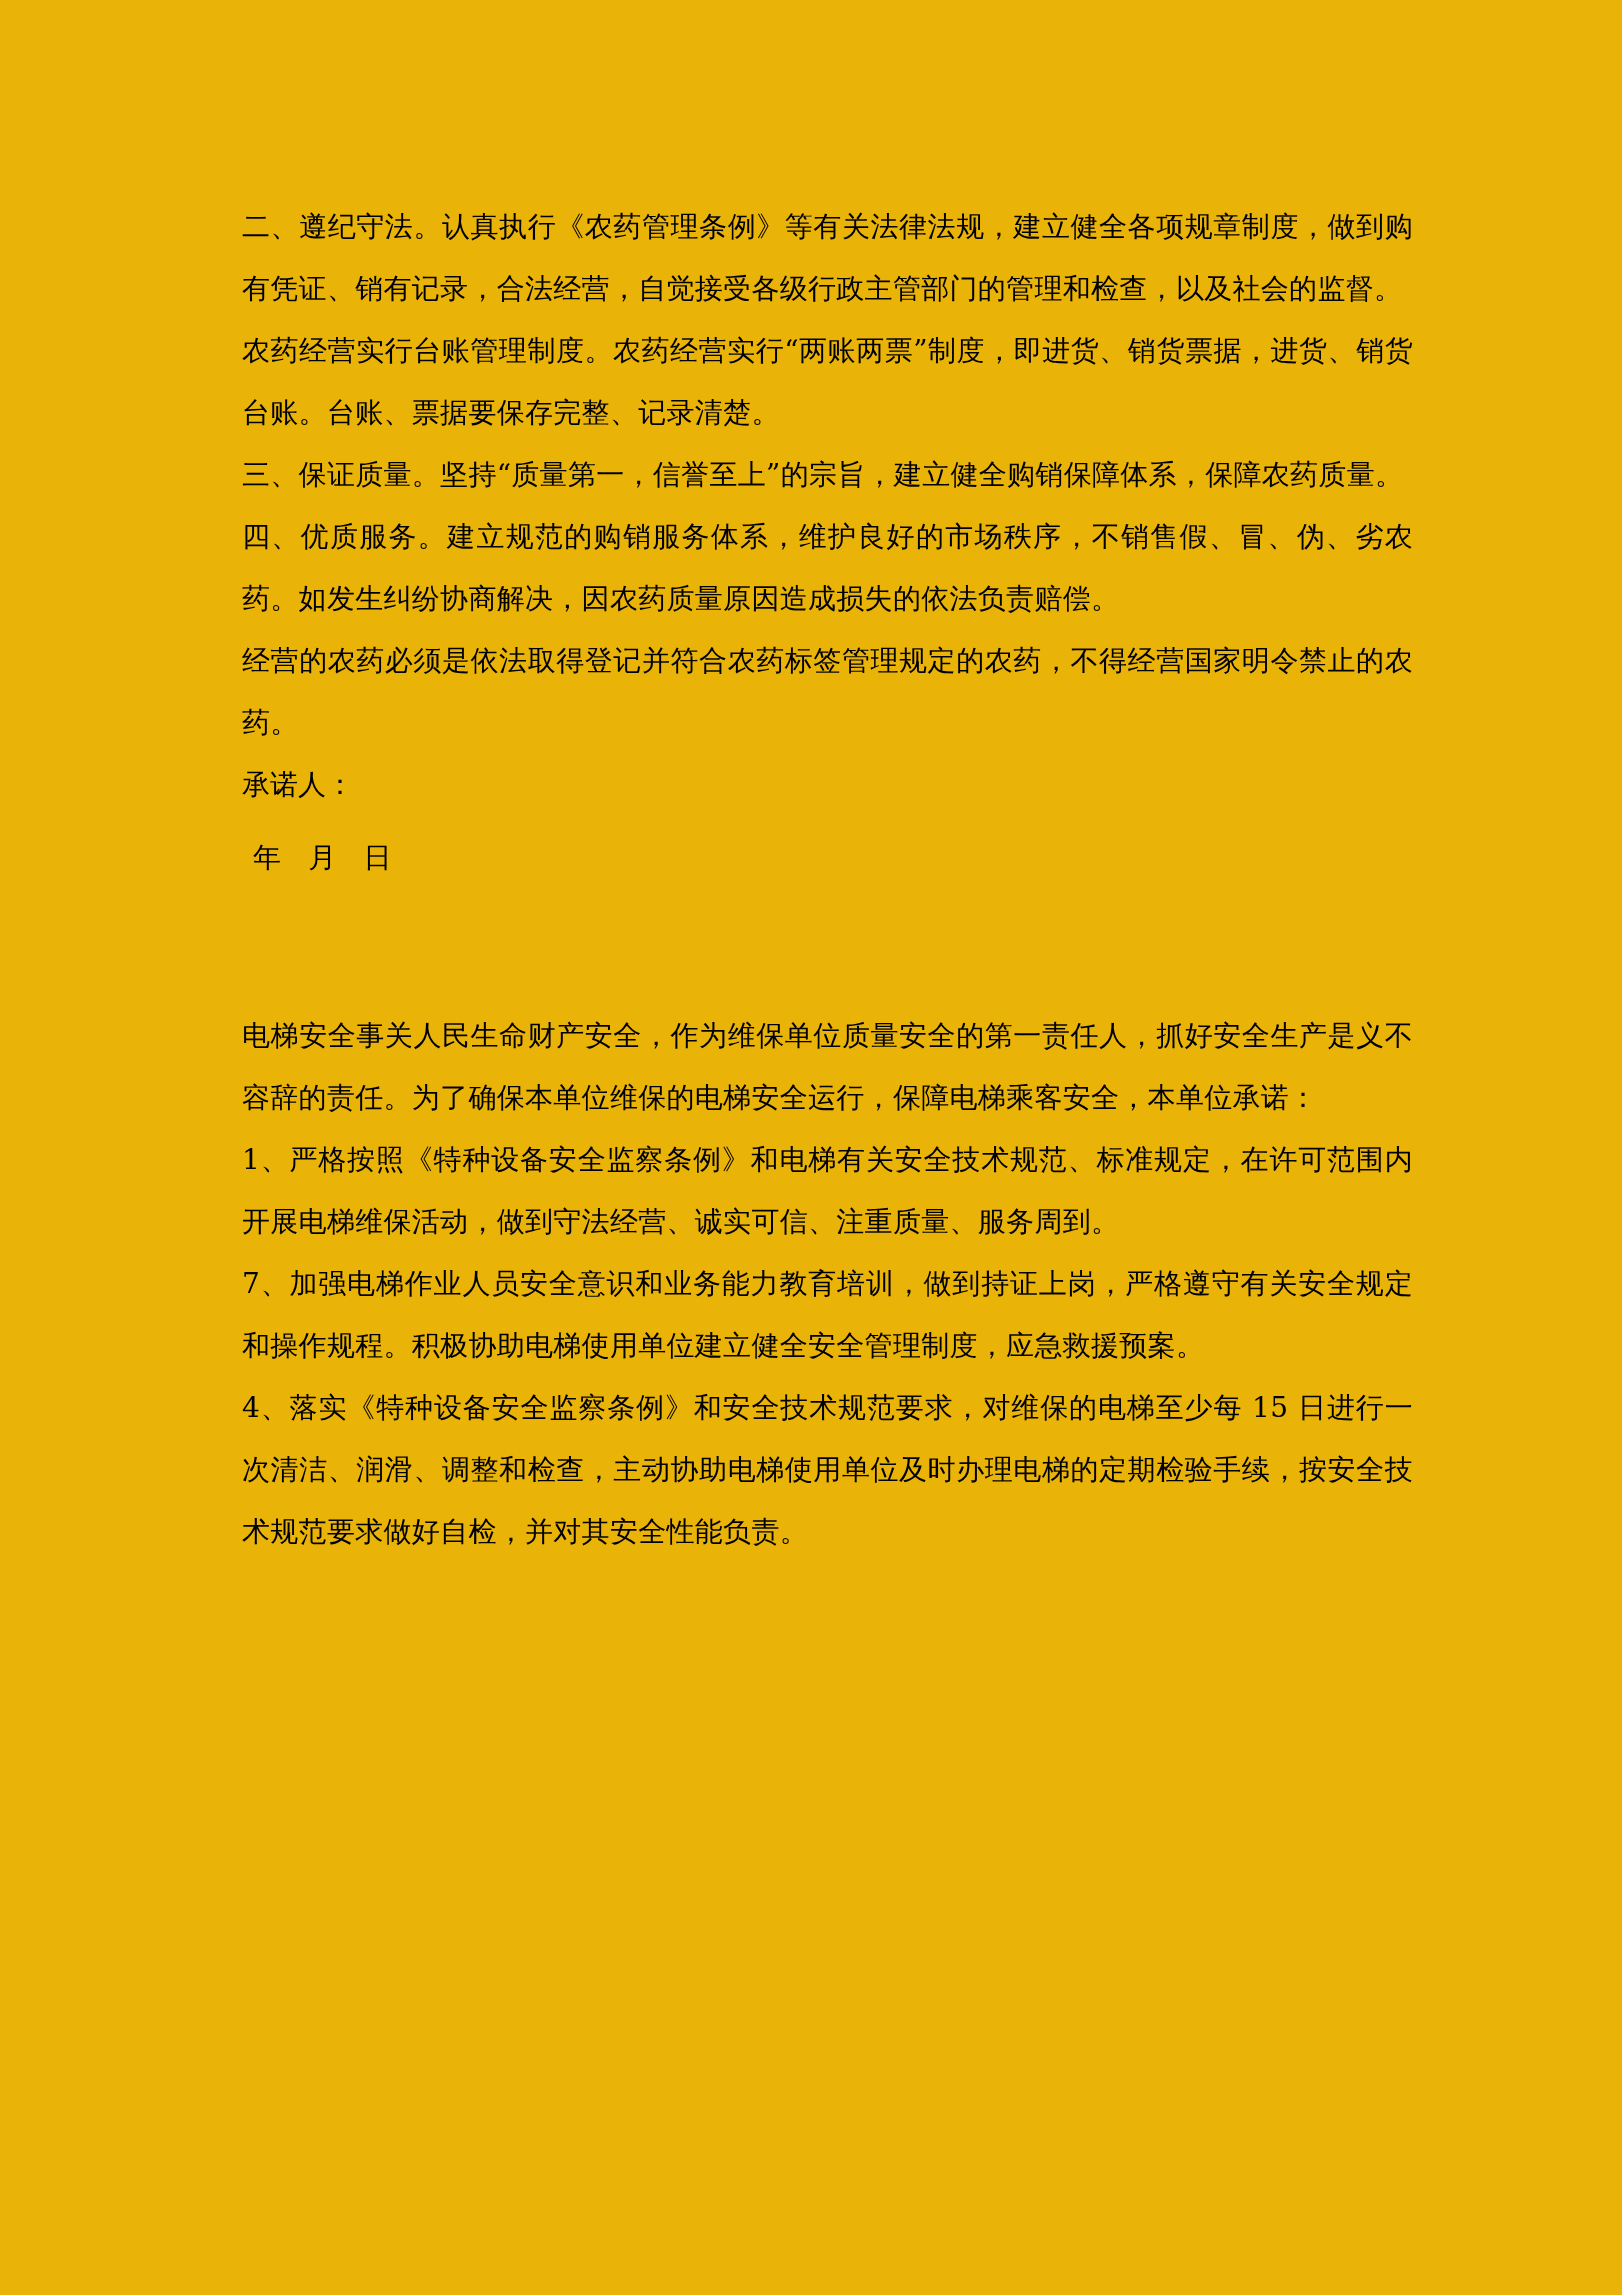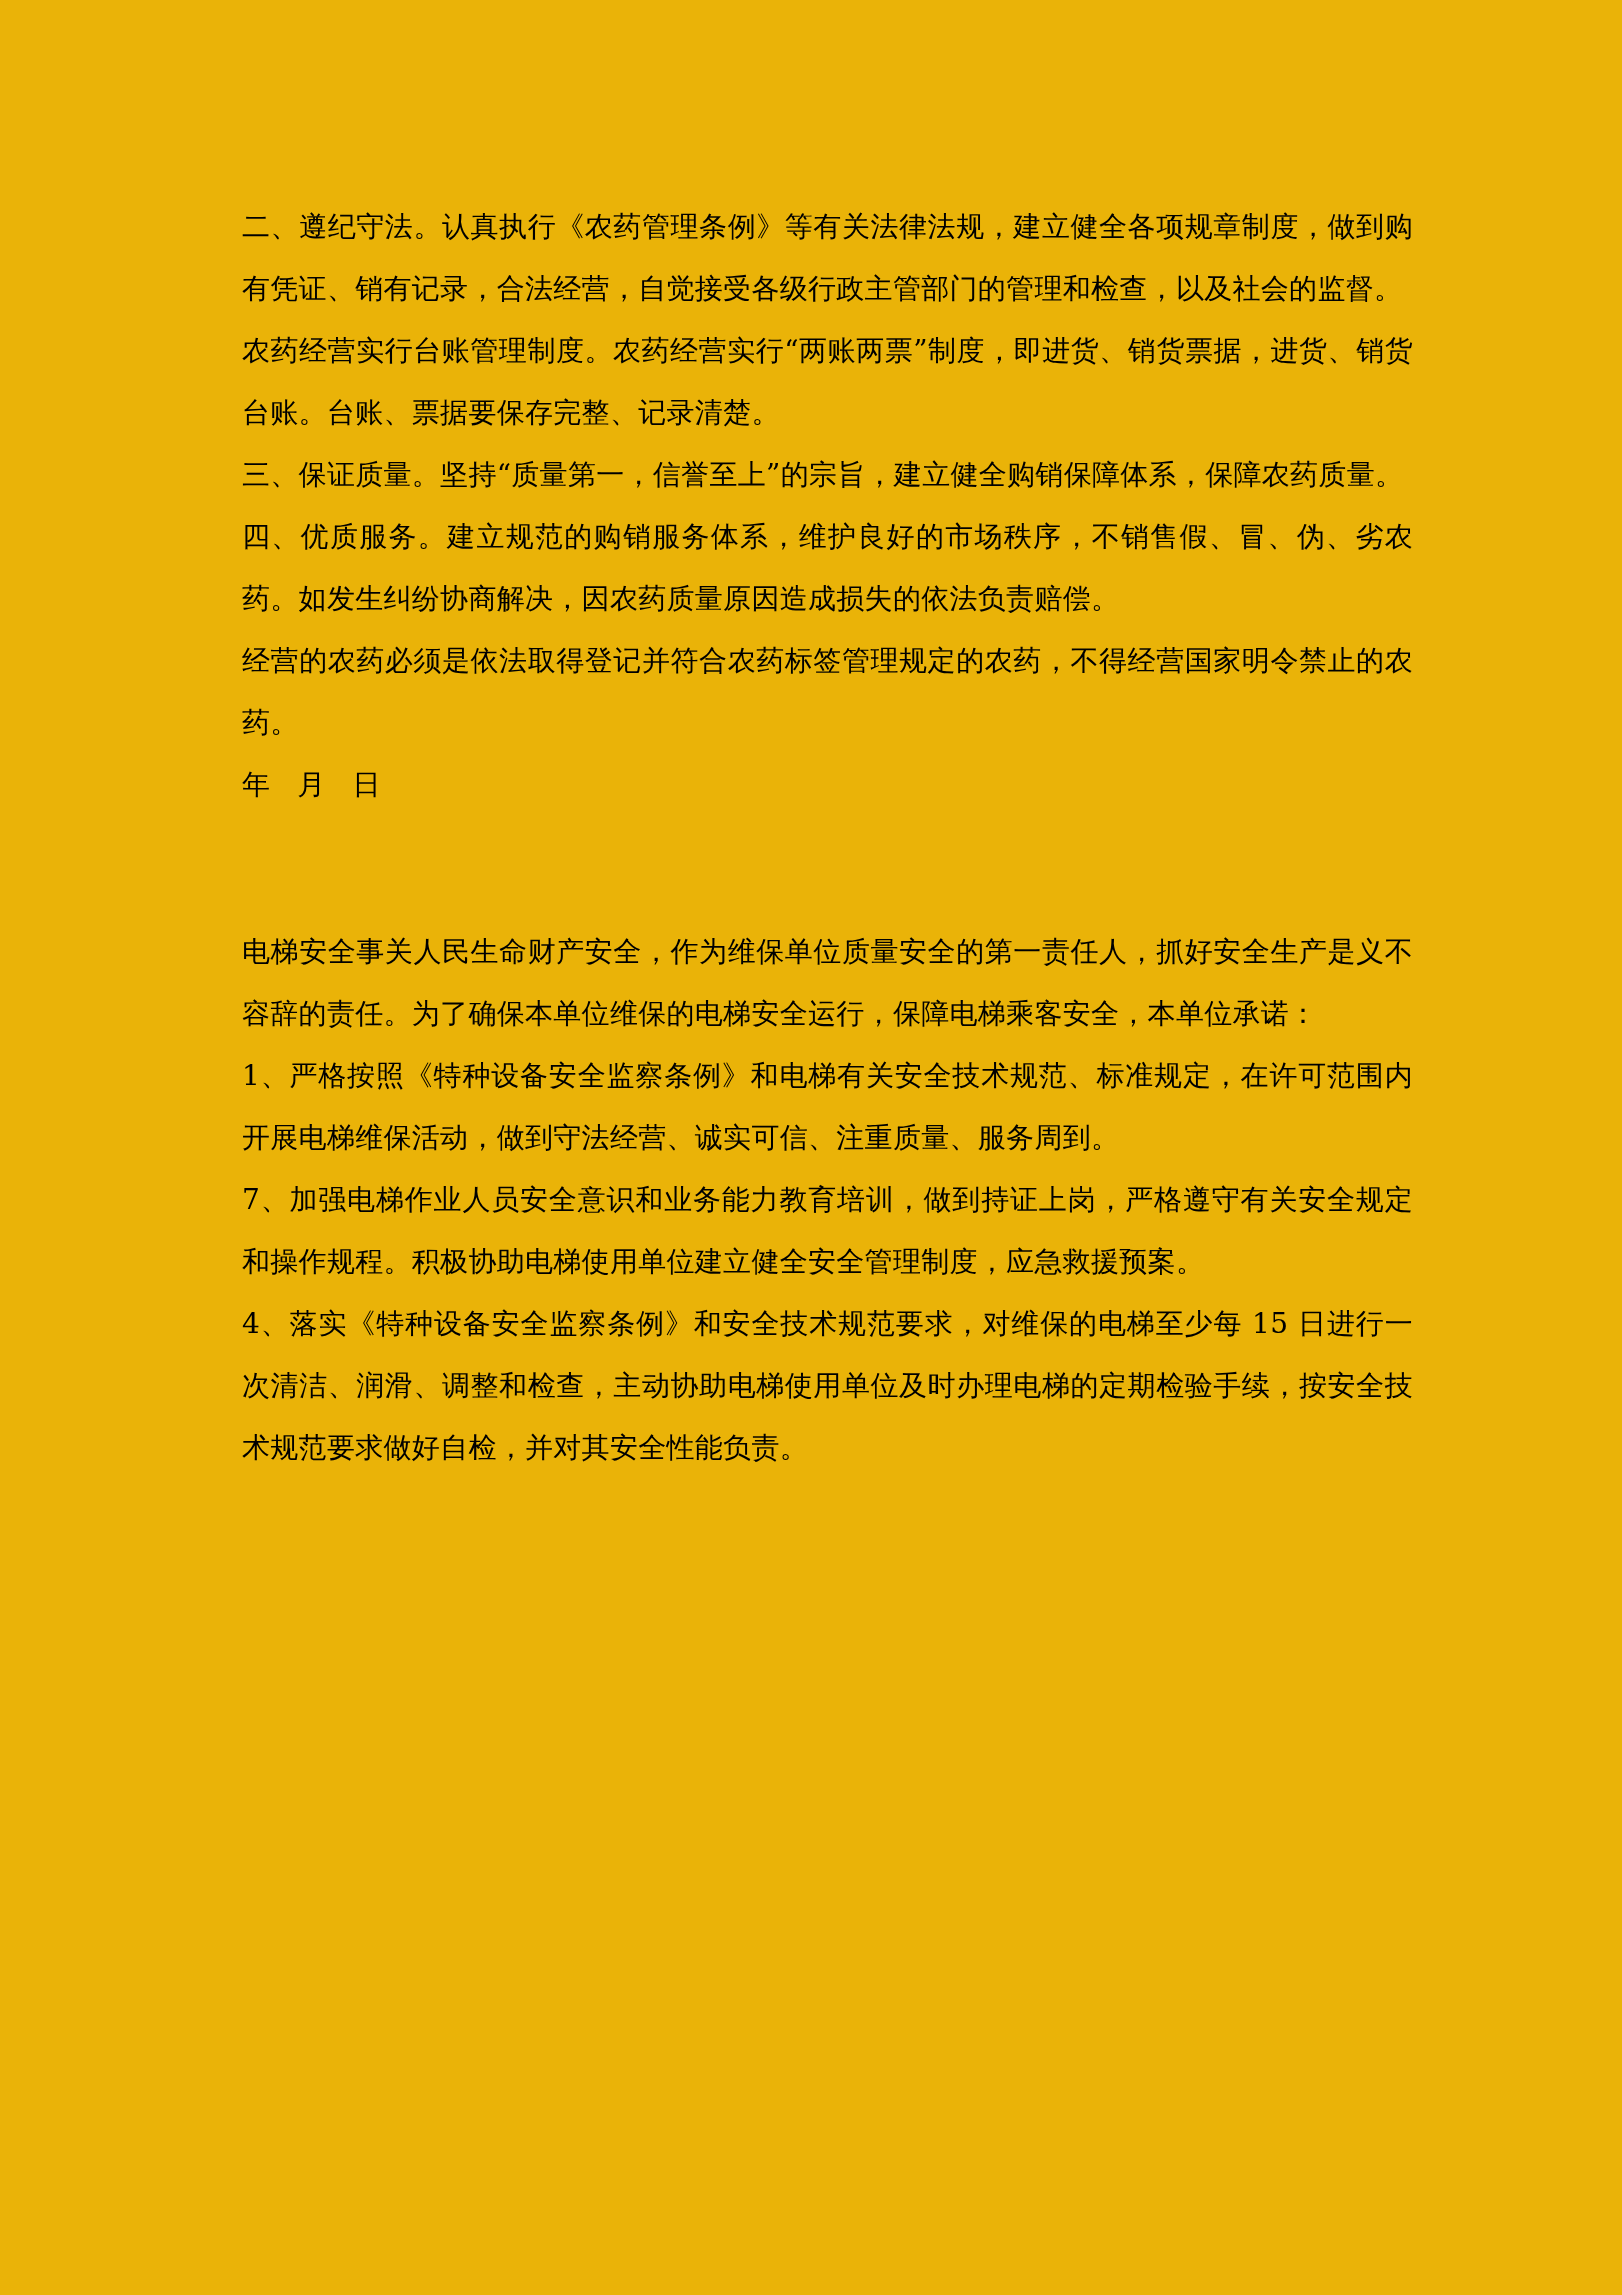--- a/index.html
+++ b/index.html
@@ -35,39 +35,40 @@
   .gap-block {
     height: 105px;
   }
   .sig-line {
     margin: 0;
     font-size: 28px;
     line-height: 62px;
     text-align: left;
   }
   .date-line {
-    margin: 0;
+    margin: 11px;
     font-size: 28px;
     line-height: 62px;
     text-align: left;
     letter-spacing: 9.2px;
   }
 </style>
 </head>
 <body>
 
 <div class="page">
   <div class="doc-body">
 
     <p class="para">二、遵纪守法。认真执行《农药管理条例》等有关法律法规，建立健全各项规章制度，做到购有凭证、销有记录，合法经营，自觉接受各级行政主管部门的管理和检查，以及社会的监督。</p>
     <p class="para">农药经营实行台账管理制度。农药经营实行“两账两票”制度，即进货、销货票据，进货、销货台账。台账、票据要保存完整、记录清楚。</p>
     <p class="para">三、保证质量。坚持“质量第一，信誉至上”的宗旨，建立健全购销保障体系，保障农药质量。</p>
     <p class="para">四、优质服务。建立规范的购销服务体系，维护良好的市场秩序，不销售假、冒、伪、劣农药。如发生纠纷协商解决，因农药质量原因造成损失的依法负责赔偿。</p>
     <p class="para">经营的农药必须是依法取得登记并符合农药标签管理规定的农药，不得经营国家明令禁止的农药。</p>
 
+    <p class="sig-line">承诺人：</p>
     <p class="date-line">年 月 日</p>
 
     <div class="gap-block"></div>
 
     <p class="para">电梯安全事关人民生命财产安全，作为维保单位质量安全的第一责任人，抓好安全生产是义不容辞的责任。为了确保本单位维保的电梯安全运行，保障电梯乘客安全，本单位承诺：</p>
     <p class="para">1、严格按照《特种设备安全监察条例》和电梯有关安全技术规范、标准规定，在许可范围内开展电梯维保活动，做到守法经营、诚实可信、注重质量、服务周到。</p>
     <p class="para">7、加强电梯作业人员安全意识和业务能力教育培训，做到持证上岗，严格遵守有关安全规定和操作规程。积极协助电梯使用单位建立健全安全管理制度，应急救援预案。</p>
     <p class="para">4、落实《特种设备安全监察条例》和安全技术规范要求，对维保的电梯至少每 15 日进行一次清洁、润滑、调整和检查，主动协助电梯使用单位及时办理电梯的定期检验手续，按安全技术规范要求做好自检，并对其安全性能负责。</p>
 
   </div>

